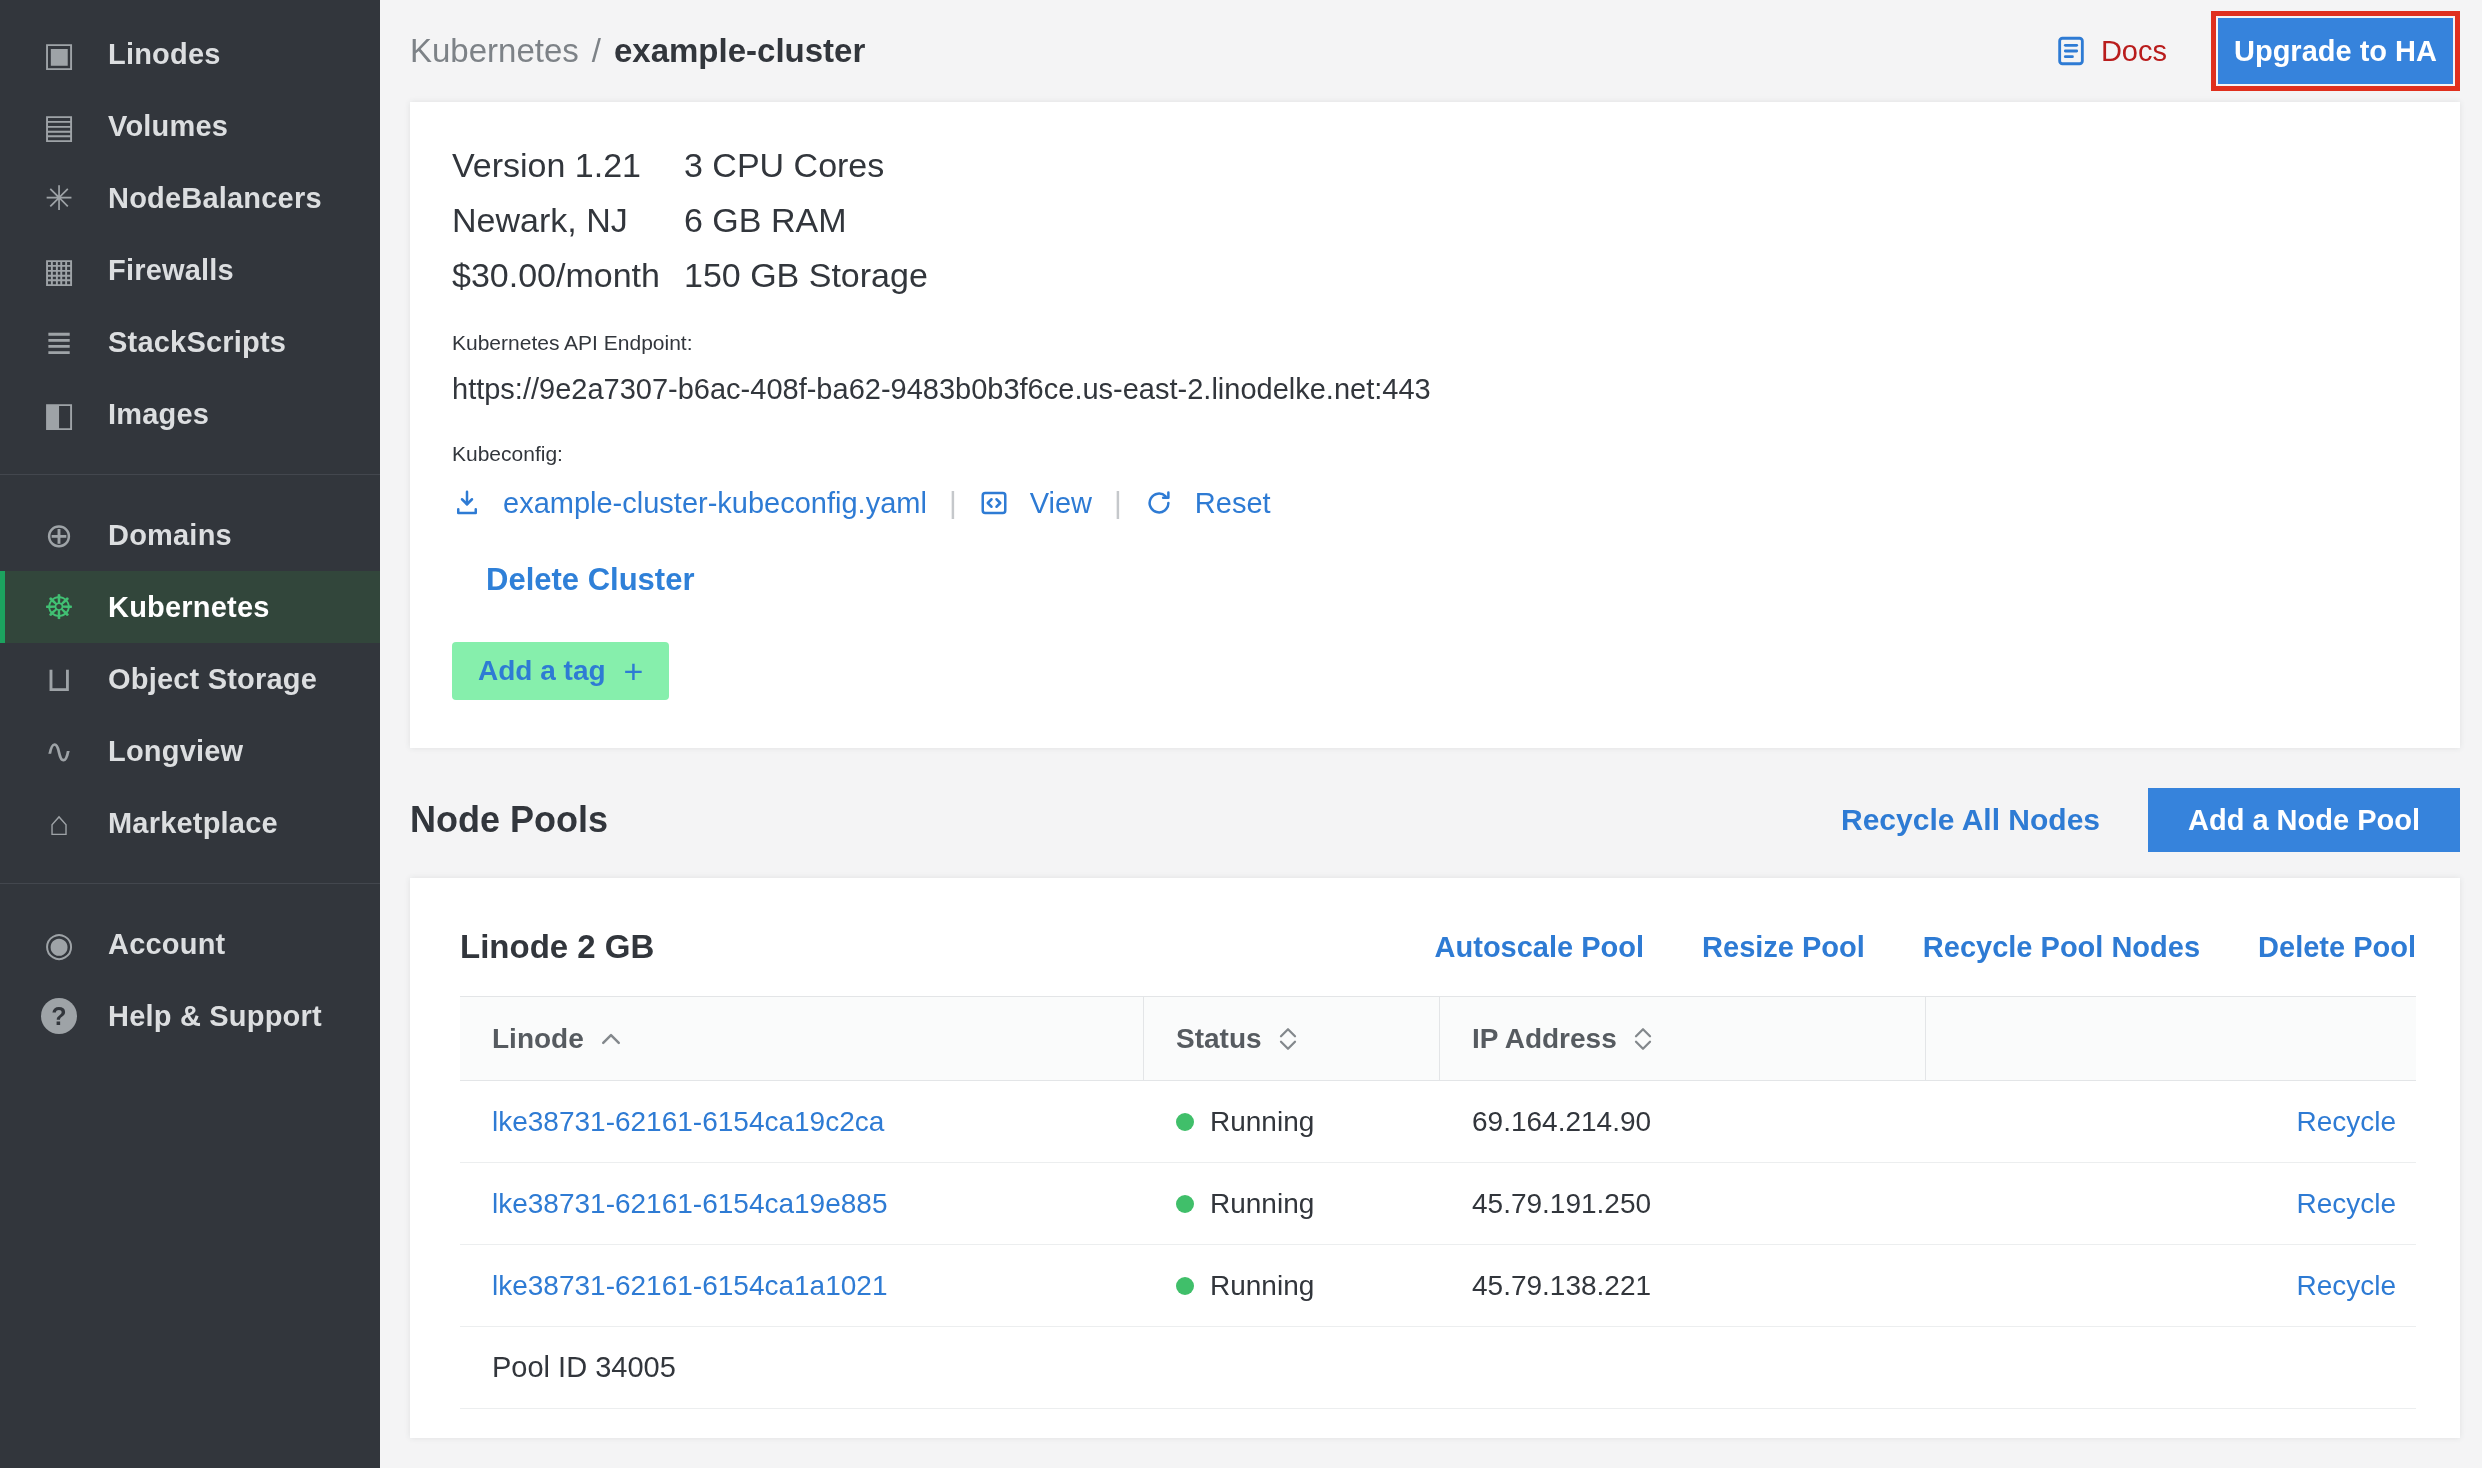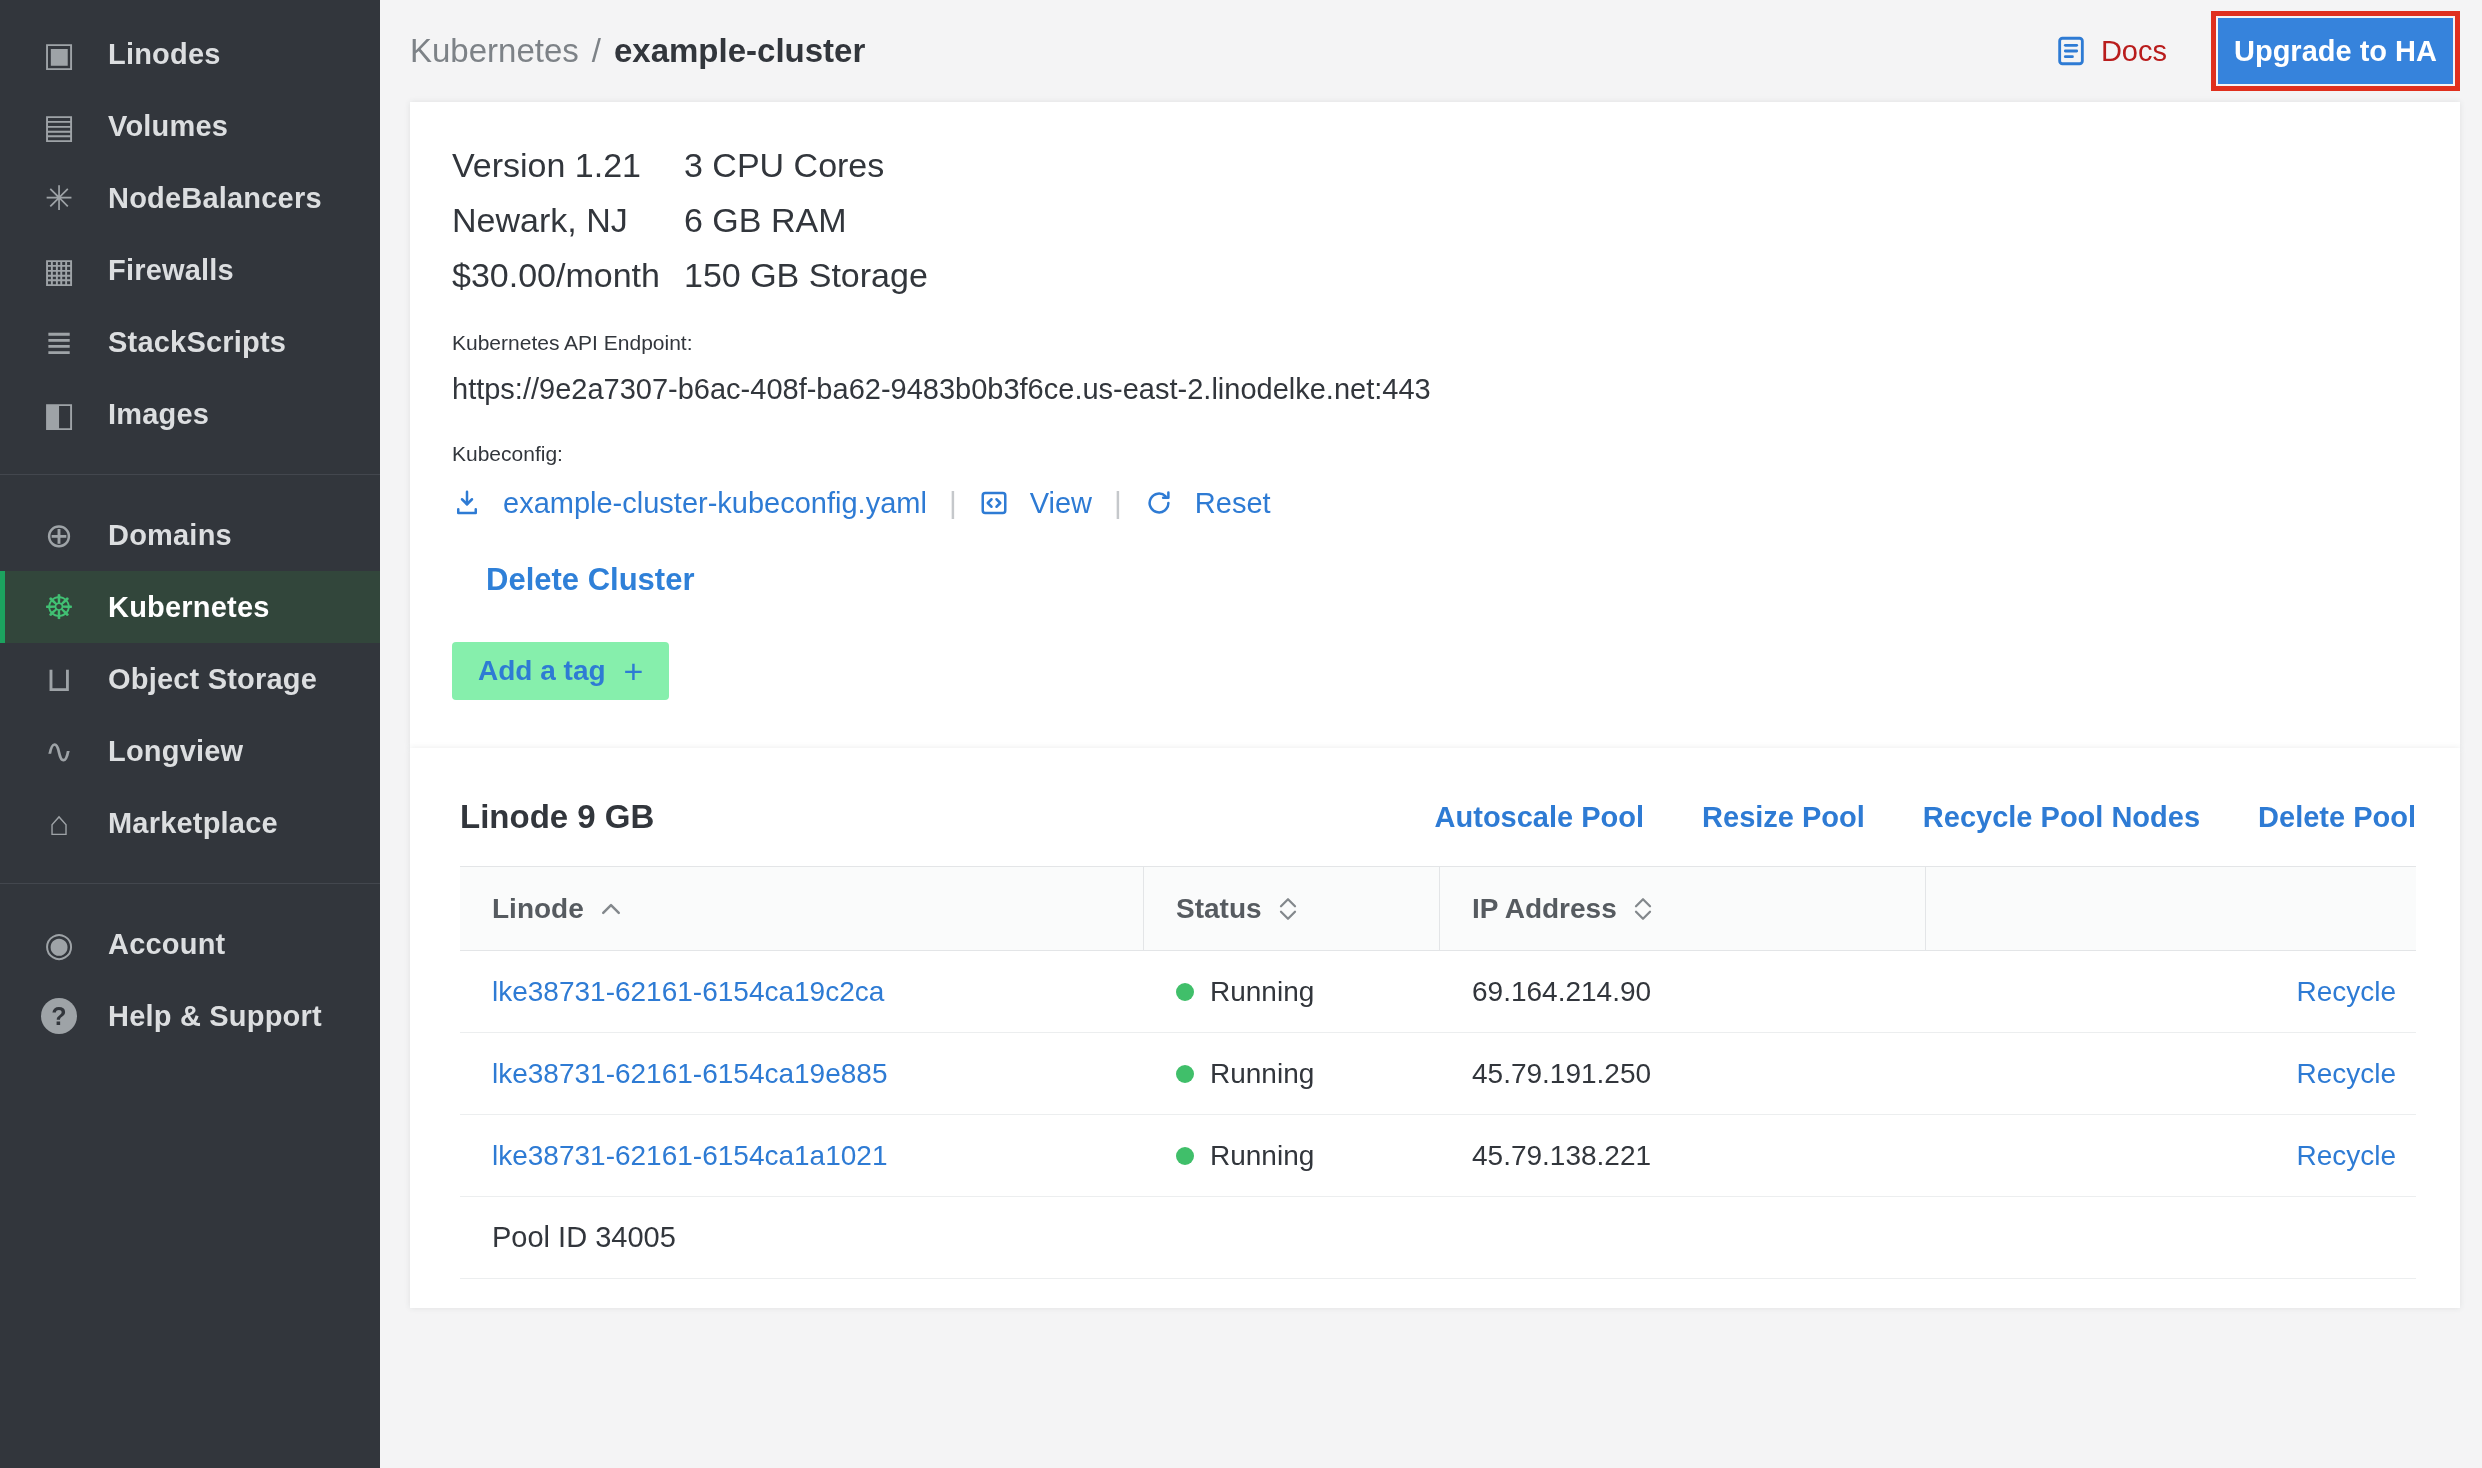--- a/index.html
+++ b/index.html
@@ -231,24 +231,31 @@
     </div>
 
     <div class="addtag-wrap">
       <button class="add-tag">
         <span>Add a tag</span>
         <span class="plus">+</span>
       </button>
     </div>
   </section>
 
+  <div class="section-header">
+    <h2 class="section-title" style="margin:0">Node Pools</h2>
+    <div class="section-actions">
+      <span class="recycle-all">Recycle All Nodes</span>
+      <button class="add-pool-btn">Add a Node Pool</button>
+    </div>
+  </div>
 
   <section class="card pool-card">
     <div class="pool-header">
-      <span class="pool-name">Linode 9 GB</span>
+      <span class="pool-name">Linode 2 GB</span>
       <div class="pool-actions">
         <span class="pool-action">Autoscale Pool</span>
         <span class="pool-action">Resize Pool</span>
         <span class="pool-action">Recycle Pool Nodes</span>
         <span class="pool-action">Delete Pool</span>
       </div>
     </div>
 
     <div class="pool-table">
       <div class="t-header">

